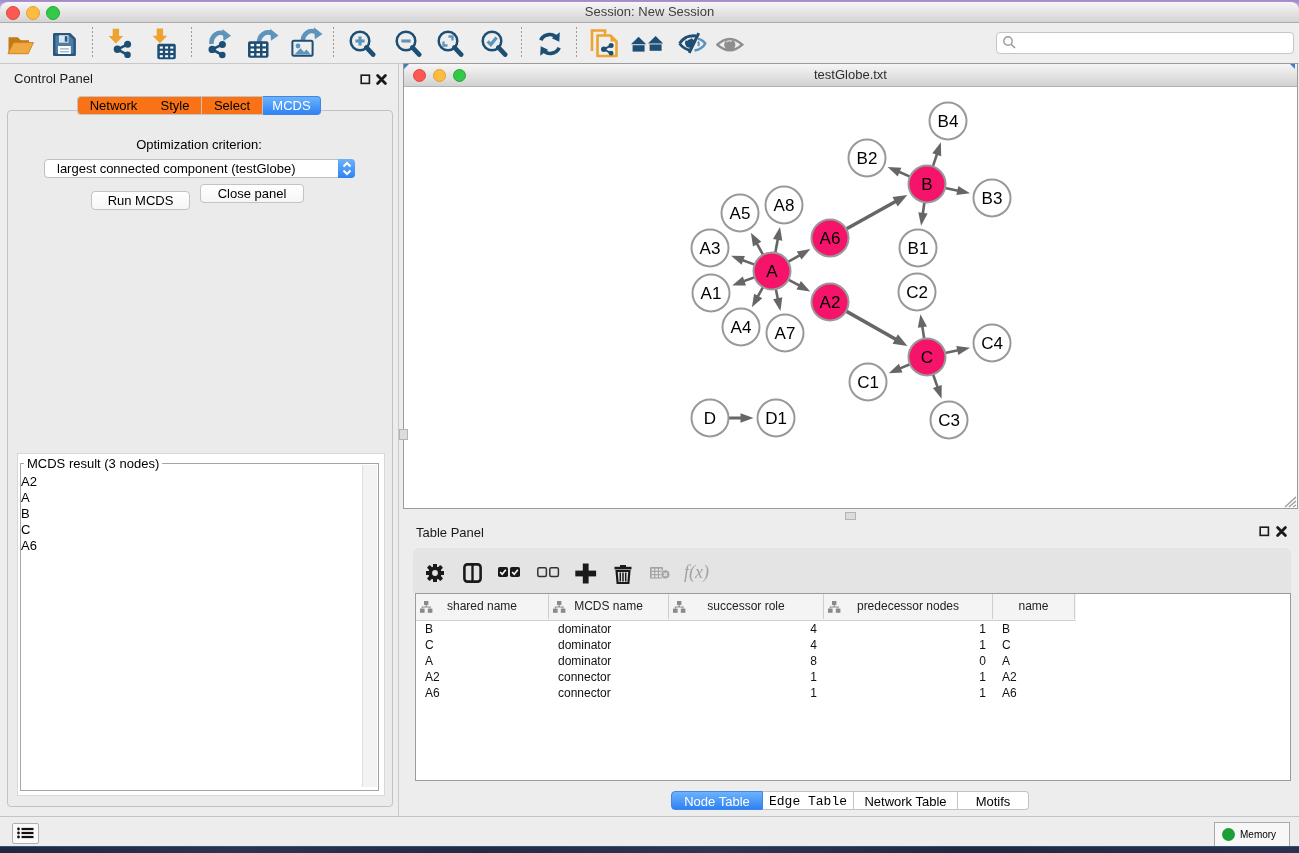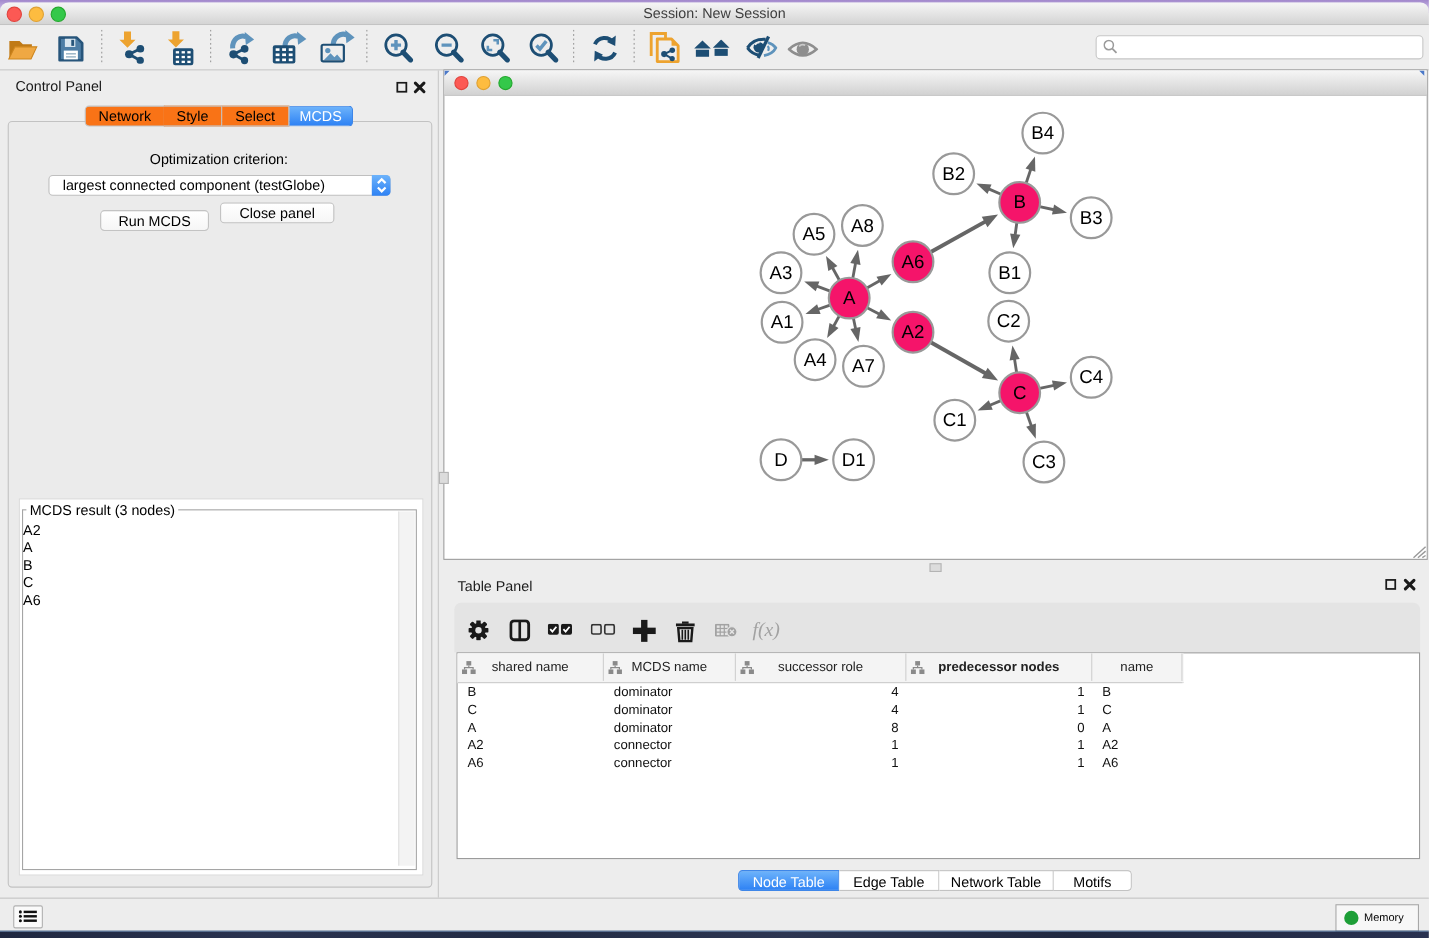--- a/index.html
+++ b/index.html
@@ -210,20 +210,21 @@
 <div class="abs" id="mcds-group"></div>
 <div class="abs" id="mcds-scroll"></div>
 <div class="abs" id="mcds-title">MCDS result (3 nodes)</div>
 <div class="abs" id="mcds-list">A2<br>A<br>B<br>C<br>A6</div>
 
 <div class="abs" id="netwin">
   <div class="abs" id="net-titlebar"></div>
   <div class="abs tl" style="left:8.5px;top:5px;width:11px;height:11px;background:#fc5954;border:0.5px solid #e0443e;"></div>
   <div class="abs tl" style="left:28.5px;top:5px;width:11px;height:11px;background:#fdbc40;border:0.5px solid #dfa133;"></div>
   <div class="abs tl" style="left:48.5px;top:5px;width:11px;height:11px;background:#34c84a;border:0.5px solid #24a82e;"></div>
+  <div class="abs" id="net-title">testGlobe.txt</div>
   <div class="abs" id="graphbox" style="left:0;top:23px;">
       <svg width="895" height="422" viewBox="0 0 895 422" font-family="Liberation Sans, sans-serif">
         <line x1="359.1" y1="167.8" x2="352.2" y2="155.3" stroke="#666666" stroke-width="2.6"></line>
         <polygon points="346.9,145.7 357.3,154.8 349.0,159.4" fill="#666666"></polygon>
         <line x1="371.3" y1="165.8" x2="374.0" y2="151.0" stroke="#666666" stroke-width="2.6"></line>
         <polygon points="376.0,140.1 378.3,153.8 369.0,152.1" fill="#666666"></polygon>
         <line x1="350.7" y1="177.6" x2="337.4" y2="172.7" stroke="#666666" stroke-width="2.6"></line>
         <polygon points="327.1,168.8 340.9,168.9 337.6,177.8" fill="#666666"></polygon>
         <line x1="350.6" y1="190.3" x2="338.5" y2="194.6" stroke="#666666" stroke-width="2.6"></line>
         <polygon points="328.2,198.4 338.8,189.5 342.0,198.4" fill="#666666"></polygon>
@@ -377,21 +378,21 @@
     <rect x="7.8" y="7.6" width="4.6" height="4.2" fill="#8a8a8a"></rect>
     <path d="M6.2 4 v2 M2.3 7.6 v-1.6 h7.8 v1.6" fill="none" stroke="#8a8a8a" stroke-width="1.1"></path>
   </svg>
 <div class="abs" style="left:669px;top:594px;width:155px;height:25px;line-height:25px;text-align:center;font-size:12px;color:#222;border-right:1px solid #cfcfcf;box-sizing:border-box;">successor role</div>
 <svg class="abs" style="left:673px;top:601px;" width="13" height="12" viewBox="0 0 13 12">
     <rect x="4" y="0" width="4.4" height="4" fill="#8a8a8a"></rect>
     <rect x="0" y="7.6" width="4.6" height="4.2" fill="#8a8a8a"></rect>
     <rect x="7.8" y="7.6" width="4.6" height="4.2" fill="#8a8a8a"></rect>
     <path d="M6.2 4 v2 M2.3 7.6 v-1.6 h7.8 v1.6" fill="none" stroke="#8a8a8a" stroke-width="1.1"></path>
   </svg>
-<div class="abs" style="left:824px;top:594px;width:169px;height:25px;line-height:25px;text-align:center;font-size:12px;color:#222;border-right:1px solid #cfcfcf;box-sizing:border-box;font-weight:bold;">predecessor nodes</div>
+<div class="abs" style="left:824px;top:594px;width:169px;height:25px;line-height:25px;text-align:center;font-size:12px;color:#222;border-right:1px solid #cfcfcf;box-sizing:border-box;">predecessor nodes</div>
 <svg class="abs" style="left:828px;top:601px;" width="13" height="12" viewBox="0 0 13 12">
     <rect x="4" y="0" width="4.4" height="4" fill="#8a8a8a"></rect>
     <rect x="0" y="7.6" width="4.6" height="4.2" fill="#8a8a8a"></rect>
     <rect x="7.8" y="7.6" width="4.6" height="4.2" fill="#8a8a8a"></rect>
     <path d="M6.2 4 v2 M2.3 7.6 v-1.6 h7.8 v1.6" fill="none" stroke="#8a8a8a" stroke-width="1.1"></path>
   </svg>
 <div class="abs" style="left:993px;top:594px;width:82px;height:25px;line-height:25px;text-align:center;font-size:12px;color:#222;border-right:1px solid #cfcfcf;box-sizing:border-box;">name</div>
 <div class="abs td" style="left:425px;top:621px;">B</div>
 <div class="abs td" style="left:558px;top:621px;">dominator</div>
 <div class="abs td" style="left:700px;top:621px;width:117px;text-align:right;">4</div>
@@ -411,21 +412,21 @@
 <div class="abs td" style="left:558px;top:669px;">connector</div>
 <div class="abs td" style="left:700px;top:669px;width:117px;text-align:right;">1</div>
 <div class="abs td" style="left:860px;top:669px;width:126px;text-align:right;">1</div>
 <div class="abs td" style="left:1002px;top:669px;">A2</div>
 <div class="abs td" style="left:425px;top:685px;">A6</div>
 <div class="abs td" style="left:558px;top:685px;">connector</div>
 <div class="abs td" style="left:700px;top:685px;width:117px;text-align:right;">1</div>
 <div class="abs td" style="left:860px;top:685px;width:126px;text-align:right;">1</div>
 <div class="abs td" style="left:1002px;top:685px;">A6</div>
 <div class="abs" style="left:671px;top:791px;width:92px;height:19px;line-height:19px;text-align:center;font-size:13px;box-sizing:border-box;background:linear-gradient(#6db3fb,#2e82f4);border:1px solid #3e86e8;color:#fff;border-radius:4px 0 0 4px;">Node Table</div>
-<div class="abs" style="left:763px;top:791px;width:91px;height:19px;line-height:19px;text-align:center;font-size:13px;box-sizing:border-box;background:#fff;border:1px solid #c3c3c3;color:#000;border-left:none;">Edge Table</div>
+<div class="abs" style="left:763px;top:791px;width:91px;height:19px;line-height:19px;text-align:center;font-size:13px;box-sizing:border-box;background:#fff;border:1px solid #c3c3c3;color:#000;border-left:none;font-family:Liberation Mono, monospace;">Edge Table</div>
 <div class="abs" style="left:854px;top:791px;width:104px;height:19px;line-height:19px;text-align:center;font-size:13px;box-sizing:border-box;background:#fff;border:1px solid #c3c3c3;color:#000;border-left:none;">Network Table</div>
 <div class="abs" style="left:958px;top:791px;width:71px;height:19px;line-height:19px;text-align:center;font-size:13px;box-sizing:border-box;background:#fff;border:1px solid #c3c3c3;color:#000;border-left:none;border-radius:0 4px 4px 0;">Motifs</div>
 <svg class="abs" style="left:1003px;top:36px;" width="14" height="14" viewBox="0 0 14 14">
     <circle cx="5" cy="5" r="4.2" fill="none" stroke="#9a9a9a" stroke-width="1.4"></circle>
     <line x1="8.2" y1="8.2" x2="12" y2="12" stroke="#9a9a9a" stroke-width="1.6"></line>
   </svg>
 <svg class="abs" style="left:360px;top:74px;" width="11" height="11" viewBox="0 0 11 11">
     <rect x="1.2" y="1.2" width="8.2" height="8.2" fill="none" stroke="#1a1a1a" stroke-width="1.6"></rect>
   </svg>
 <svg class="abs" style="left:375px;top:73px;" width="13" height="13" viewBox="0 0 13 13">

